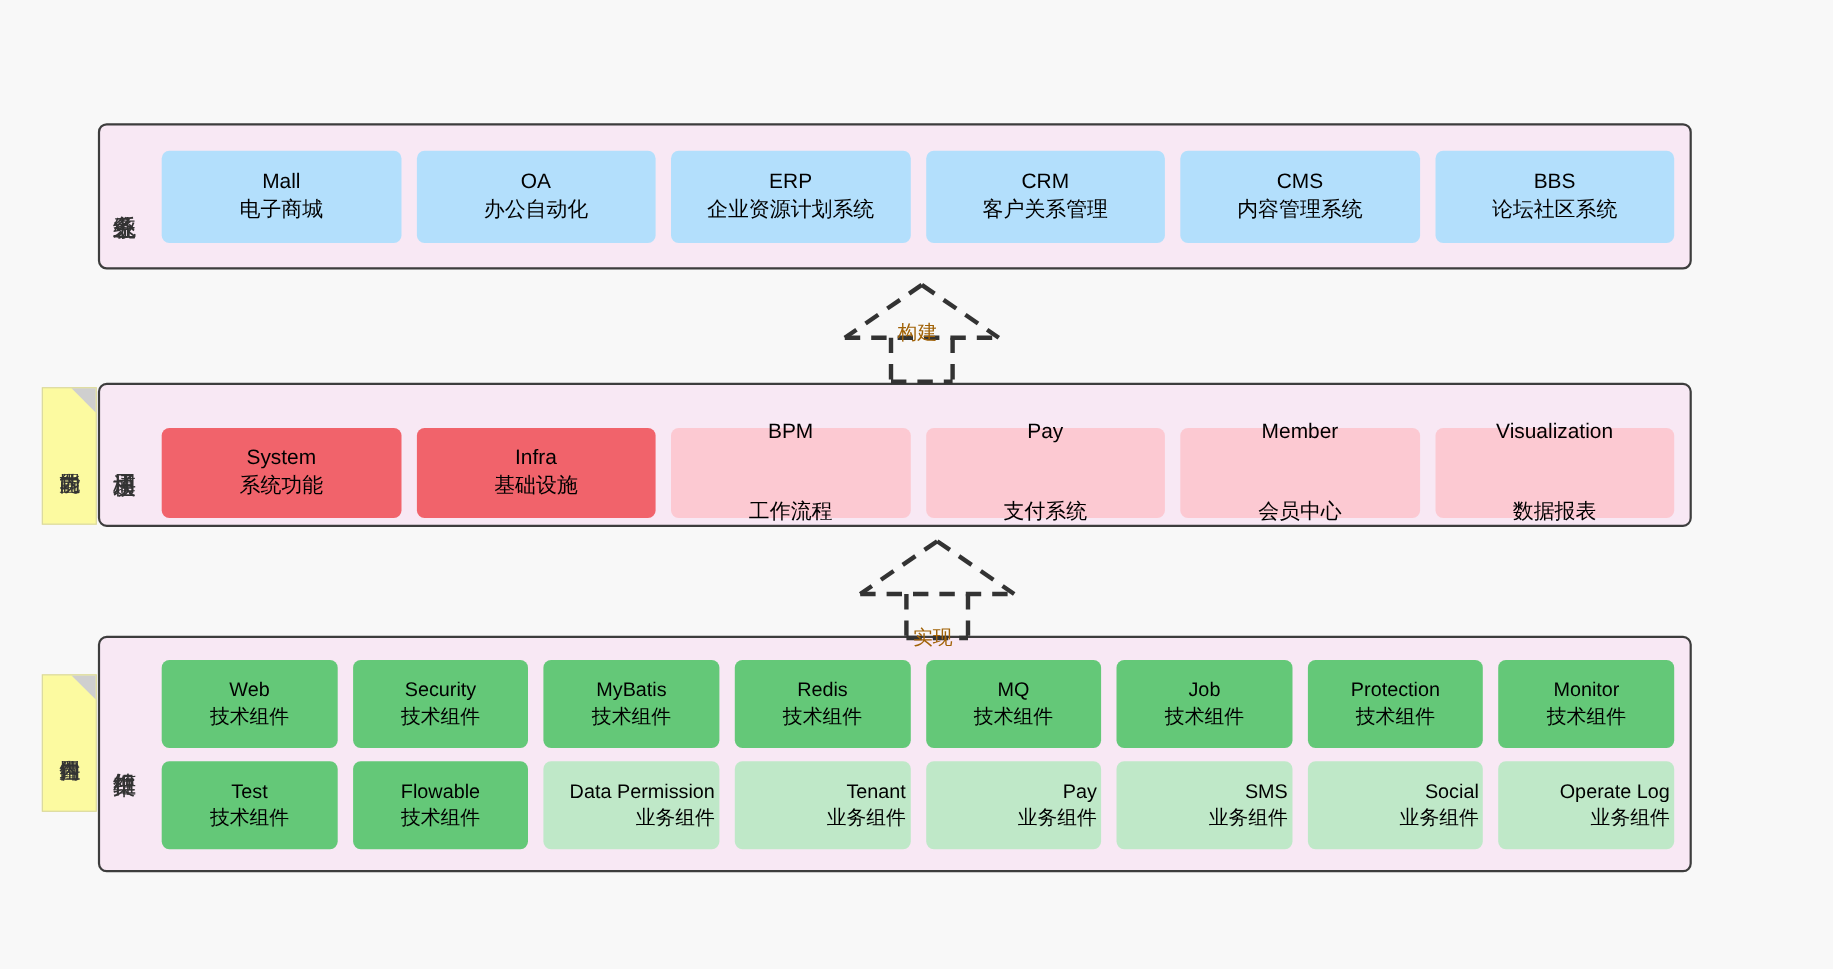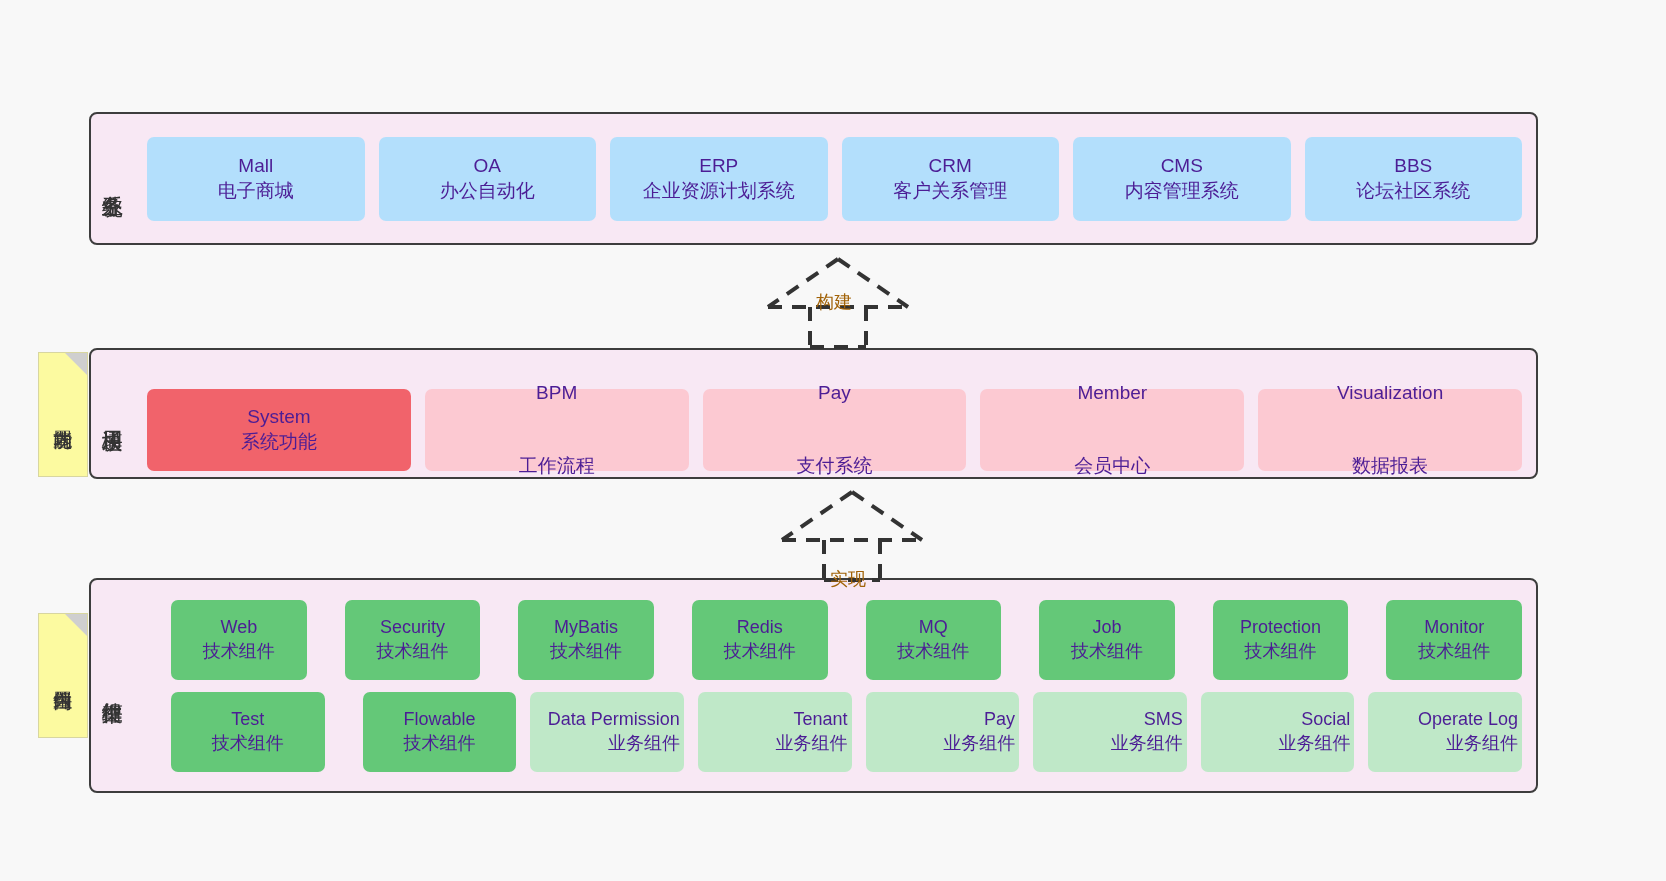--- a/index.html
+++ b/index.html
@@ -73,32 +73,32 @@
     box-sizing: border-box;
     flex: 1 1 0;
     border-radius: 7px;
     display: flex;
     flex-direction: column;
     align-items: center;
     justify-content: center;
     text-align: center;
     font-size: 19px;
     line-height: 1.28;
-    color: #4c1d95;
+    color: #000000;
     padding: 6px 4px;
     min-width: 0;
   }
   .node .en { white-space: nowrap; }
   .node .cn { white-space: nowrap; }
   .node.wrap .en { white-space: normal; }
 
   .node.blue      { background: #b3dffc; }
   .node.red       { background: #f1636b; }
   .node.pink      { background: #fcc9d2; gap: 48px; }
-  .node.green     { background: #64c878; margin-left: 24px; }
+  .node.green     { background: #64c878; }
   .node.lightgreen{ background: #bfe8c8; align-items: flex-end; }
 
   
   #layer-business {
     left: 89px;
     top: 112px;
     width: 1449px;
     height: 133px;
   }
   #layer-business .layer-body { padding: 0 14px; height: 100%; }
@@ -235,20 +235,24 @@
   </div>
 
   <div class="layer" id="layer-modules">
     <div class="layer-title">通用模块</div>
     <div class="layer-body">
       <div class="row">
         <div class="node red">
           <span class="en">System</span>
           <span class="cn">系统功能</span>
         </div>
+        <div class="node red">
+          <span class="en">Infra</span>
+          <span class="cn">基础设施</span>
+        </div>
         <div class="node pink">
           <span class="en">BPM</span>
           <span class="cn">工作流程</span>
         </div>
         <div class="node pink">
           <span class="en">Pay</span>
           <span class="cn">支付系统</span>
         </div>
         <div class="node pink">
           <span class="en">Member</span>

